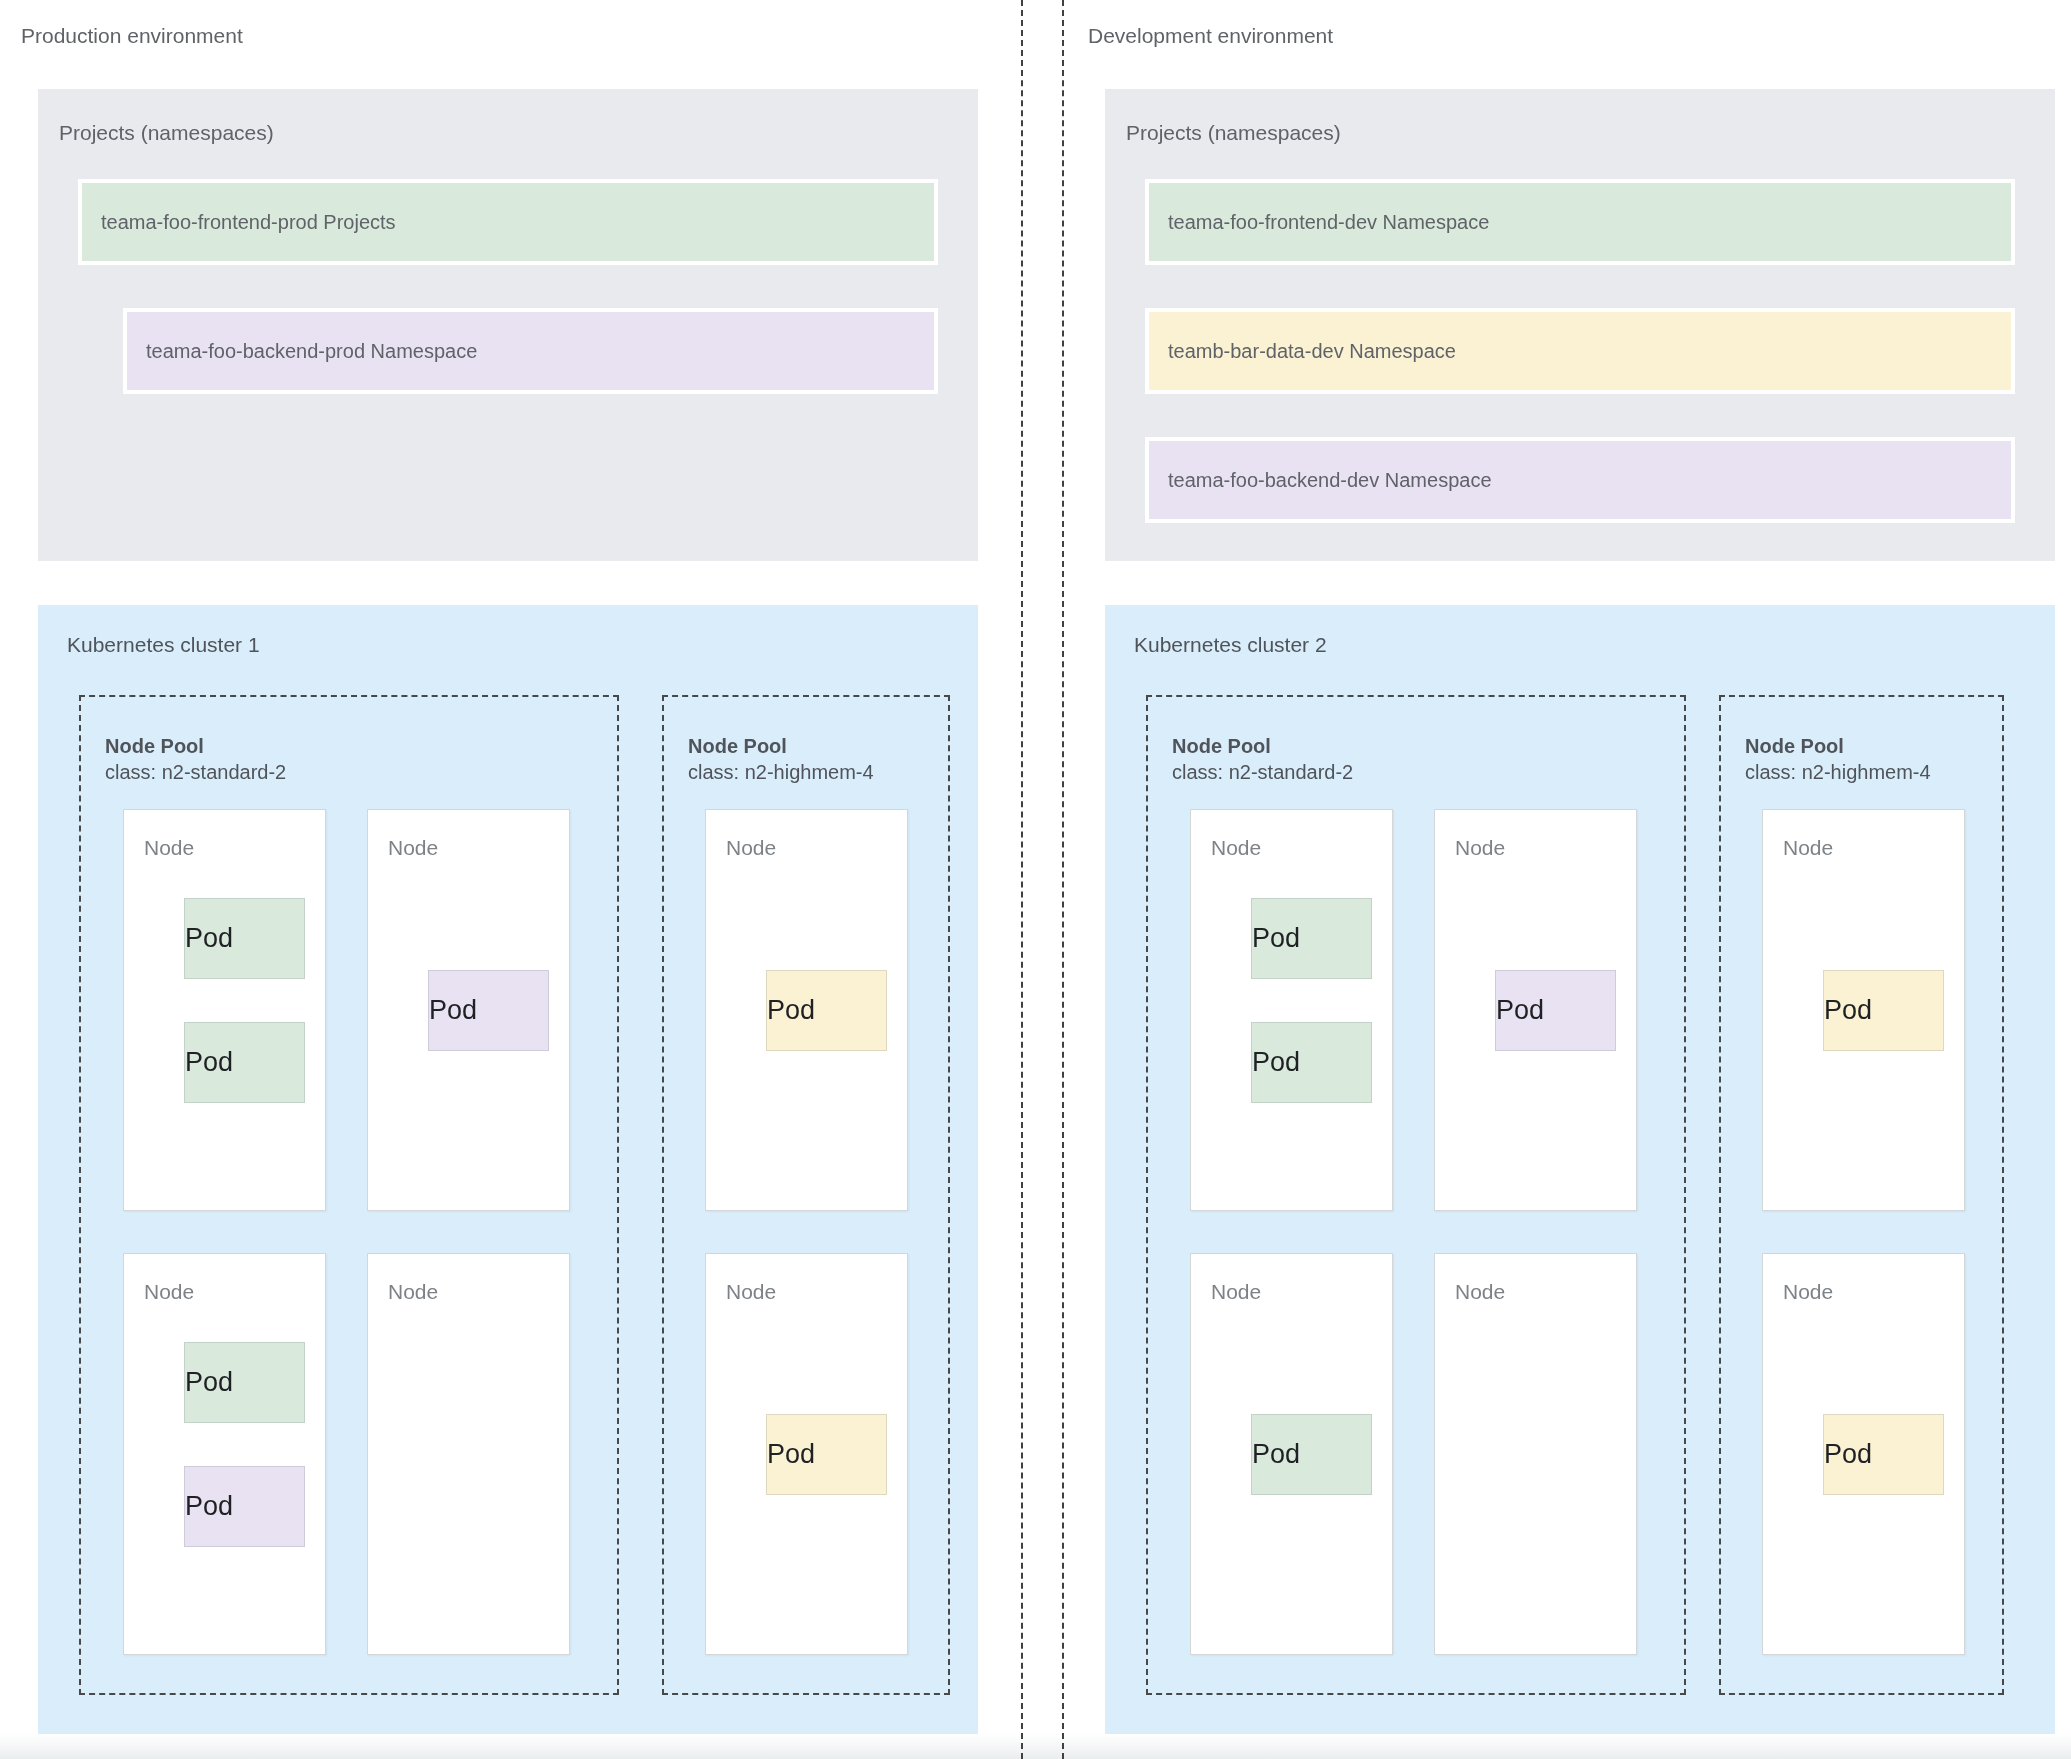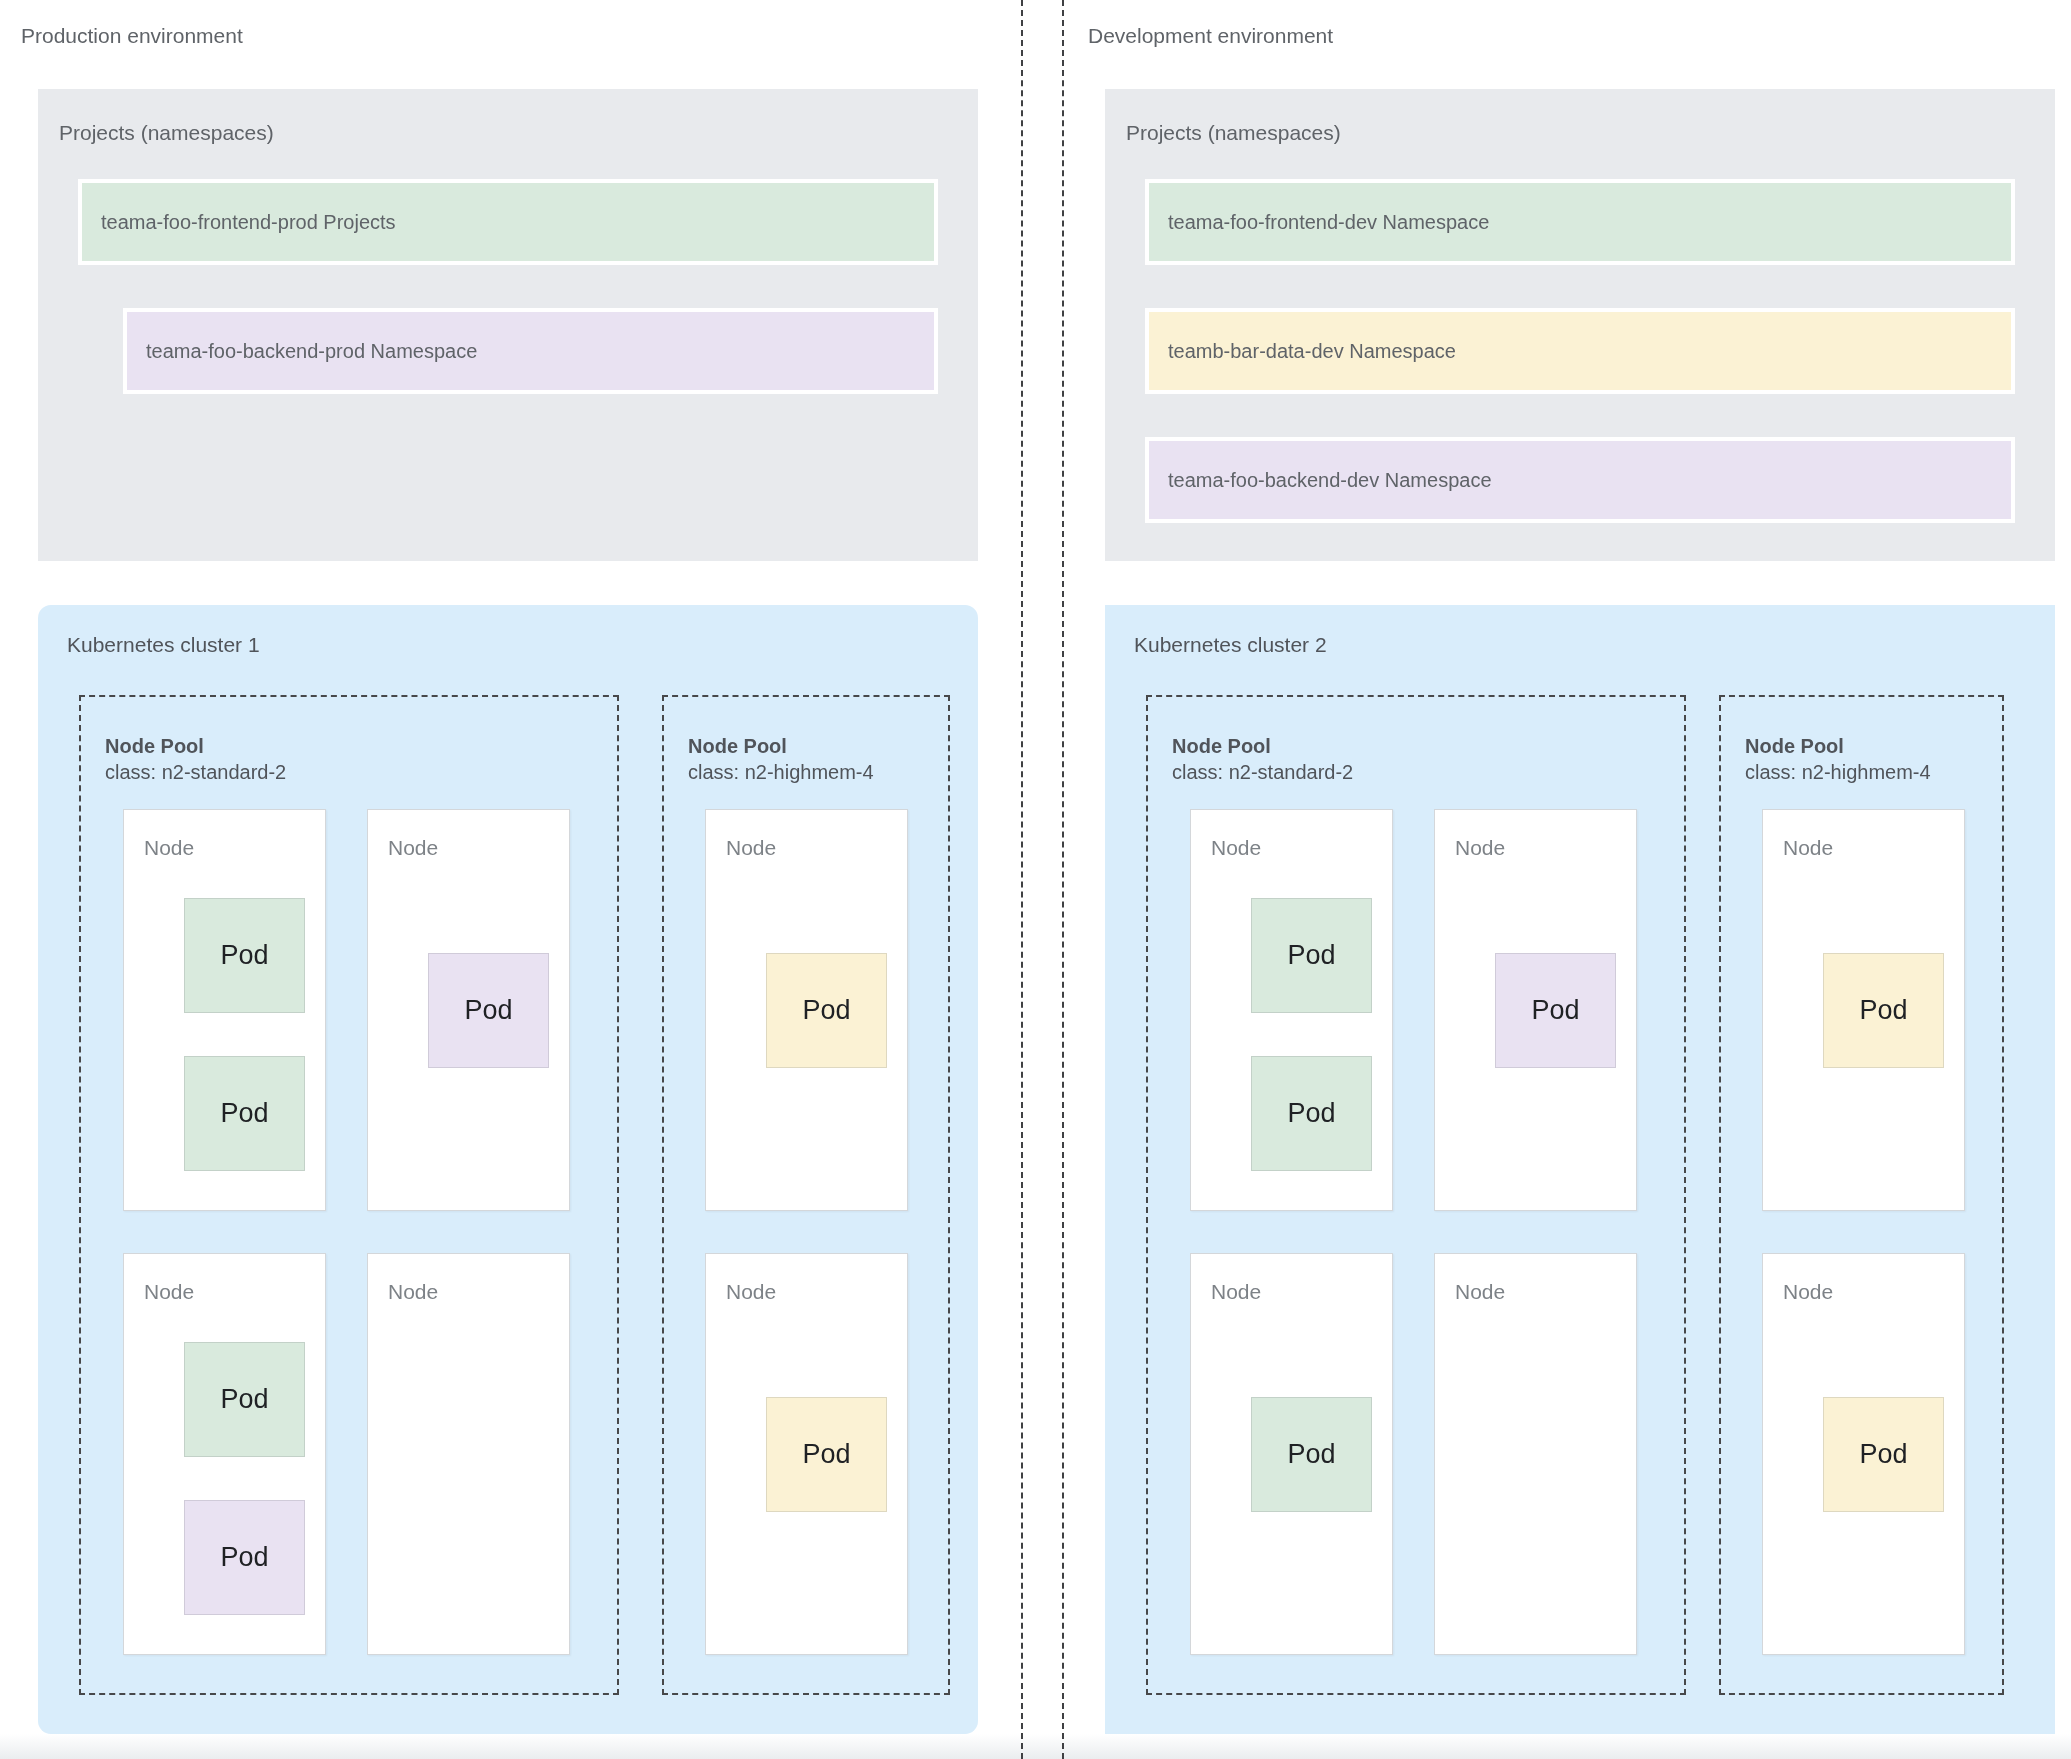--- a/index.html
+++ b/index.html
@@ -55,23 +55,23 @@
   .pool-0 .node-3 { left:286px; top:556px; }
   .pool-1 .node-0 { left:41px;  top:112px; }
   .pool-1 .node-1 { left:41px;  top:556px; }
 
   .node-label { position:absolute; left:20px; top:26px; font-size:21px; color:#7d8287; }
   .node-pods { position:absolute; inset:0; display:flex; flex-direction:column; align-items:center; box-sizing:border-box; }
   .node-pods.layout-top    { padding-top:88px; gap:43px; justify-content:flex-start; }
   .node-pods.layout-center { justify-content:center; }
 
   .pod {
-    width:121px; height:115px; flex:0 0 auto; box-sizing:border-box;
+    width:121px; height:81px; flex:0 0 auto; box-sizing:border-box;
     border:1px solid rgba(95,99,104,0.18);
-    display:flex; align-items:center; justify-content:center;margin-left:40px;
+    display:flex; align-items:center; justify-content:flex-start;margin-left:40px;
   }
   .pod-label { font-size:27px; color:#1f2124; }
 
   
   .divider-line { position:absolute; top:0; bottom:0; width:0; border-left:2px dashed #3f4043; z-index:5; }
   #divider-line-1 { left:1021px; }
   #divider-line-2 { left:1062px; }
 
   
   .bottom-fade {
@@ -93,21 +93,21 @@
       <div class="panel-title">Projects (namespaces)</div>
       <div class="ns-list">
           <div class="ns-bar" style="background: rgb(217, 234, 221);">
     <span class="ns-label">teama-foo-frontend-prod Projects</span>
   </div>
           <div class="ns-bar" style="background: rgb(233, 226, 242); margin-left: 45px;">
     <span class="ns-label">teama-foo-backend-prod Namespace</span>
   </div>
         </div>
     </div>
-    <div class="cluster-panel" style="background: rgb(217, 237, 251); border-radius: 13px;">
+    <div class="cluster-panel" style="background: rgb(217, 237, 251);">
       <div class="cluster-title">Kubernetes cluster 1</div>
       <div class="pools">
           <div class="pool pool-0">
     <div class="pool-header">
       <div class="pool-name">Node Pool</div>
       <div class="pool-class">class: n2-standard-2</div>
     </div>
     <div class="pool-nodes">
               <div class="node node-0">
     <div class="node-label">Node</div>

